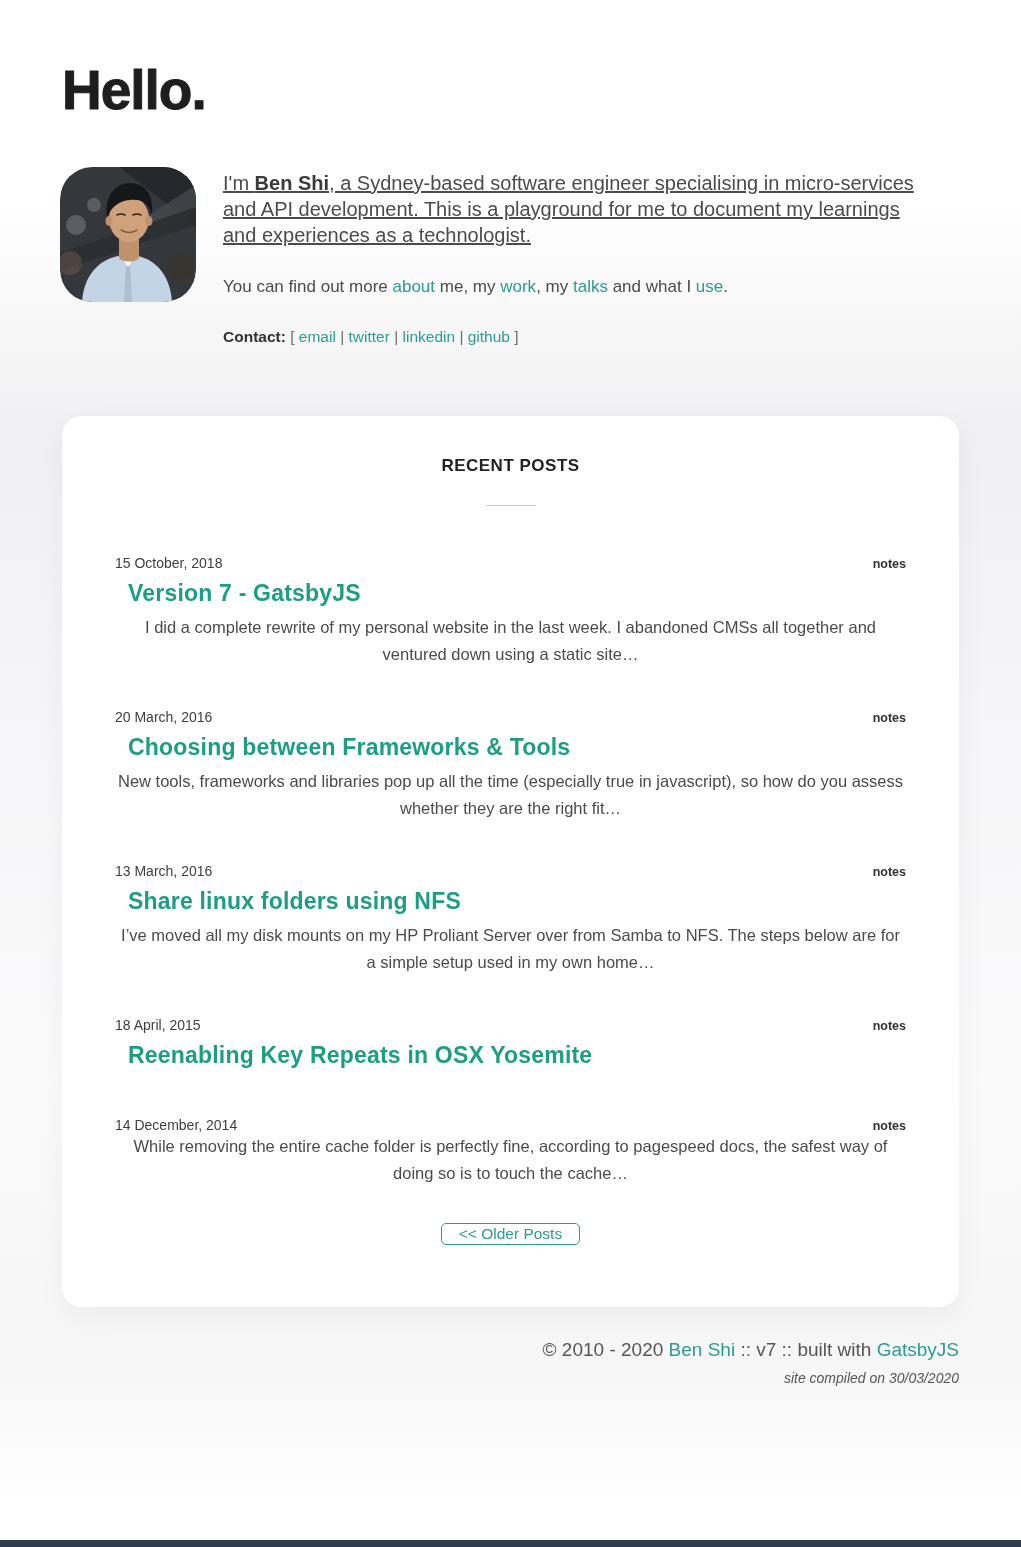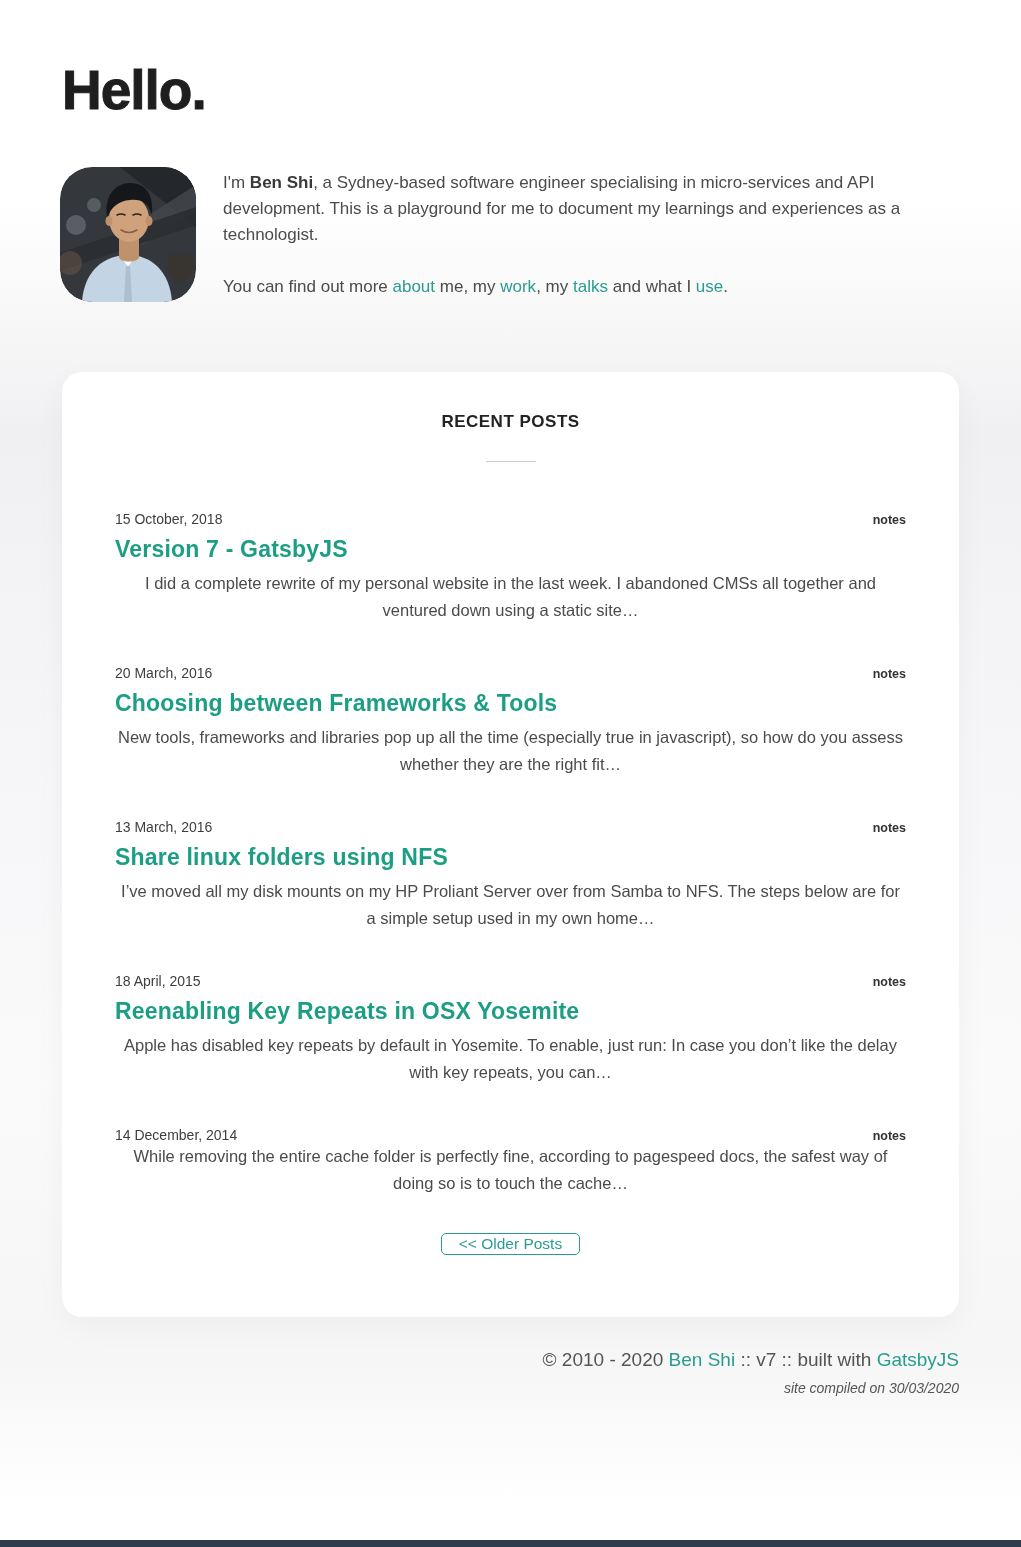--- a/index.html
+++ b/index.html
@@ -33,24 +33,25 @@
     flex: 0 0 136px;
     width: 136px; height: 135px;
     border-radius: 32px;
     overflow: hidden;
     margin-right: 27px;
   }
   .avatar svg { display: block; width: 136px; height: 135px; }
   .hero-text { padding-top: 3px; max-width: 700px; }
   .intro {
     margin: 0;
-    font-size: 17px;
+    font-size: 20px;
     line-height: 26px;
     color: #4b4b4b;
     max-width: 695px;
+    text-decoration: underline;
   }
   .intro strong { color: #3a3a3a; }
   .find-out { margin: 26px 0 0 0; font-size: 17px; line-height: 26px; }
   a.inline-link, a.contact-link, a.footer-link {
     color: #2a9d8f;
     text-decoration: none;
     cursor: pointer;
   }
   .contact-line {
     margin: 28px 0 0 0;
@@ -95,21 +96,21 @@
   .post-tag {
     font-size: 12.5px;
     font-weight: bold;
     color: #333333;
     text-decoration: none;
     cursor: pointer;
     margin-left: 36px;
   }
   .post-title {
     display: inline-block;
-    margin: 9px 0 7px 0;
+    margin: 9px 0 7px 13px;
     font-size: 23px;
     font-weight: bold;
     color: #1b9e83;
     text-decoration: none;
     cursor: pointer;
     letter-spacing: 0.2px;
   }
   .post-excerpt {
     margin: 0;
     font-size: 16.5px;
@@ -197,20 +198,32 @@
           <path d="M73 48 Q77 46 81 48" stroke="#2b2420" stroke-width="1.6" fill="none" stroke-linecap="round"></path>
         </g>
       </svg>
     </div>
 
     <div class="hero-text">
       <p class="intro"><span>I'm </span><strong>Ben Shi</strong><span>, a Sydney-based software engineer specialising in micro-services and API development. This is a playground for me to document my learnings and experiences as a technologist.</span></p>
 
       <p class="find-out"><span>You can find out more </span><a class="inline-link">about</a><span> me, my </span><a class="inline-link">work</a><span>, my </span><a class="inline-link">talks</a><span> and what I </span><a class="inline-link">use</a><span>.</span></p>
 
+      <p class="contact-line">
+        <strong>Contact:</strong>
+        <span class="bracket">[</span>
+        <a class="contact-link">email</a>
+        <span class="pipe">|</span>
+        <a class="contact-link">twitter</a>
+        <span class="pipe">|</span>
+        <a class="contact-link">linkedin</a>
+        <span class="pipe">|</span>
+        <a class="contact-link">github</a>
+        <span class="bracket">]</span>
+      </p>
     </div>
   </div>
 </div>
 
 <div class="card">
   <h2 class="card-heading">RECENT POSTS</h2>
   <div class="heading-divider"></div>
 
   <article class="post">
     <div class="post-meta">
@@ -238,21 +251,20 @@
     <a class="post-title">Share linux folders using NFS</a>
     <p class="post-excerpt">I’ve moved all my disk mounts on my HP Proliant Server over from Samba to NFS. The steps below are for a simple setup used in my own home…</p>
   </article>
 
   <article class="post">
     <div class="post-meta">
       <span class="post-date">18 April, 2015</span>
       <a class="post-tag">notes</a>
     </div>
     <a class="post-title">Reenabling Key Repeats in OSX Yosemite</a>
-    <p class="post-excerpt">Apple has disabled key repeats by default in Yosemite. To enable, just run: In case you don’t like the delay with key repeats, you can…</p>
   </article>
 
   <article class="post">
     <div class="post-meta">
       <span class="post-date">14 December, 2014</span>
       <a class="post-tag">notes</a>
     </div>
     <p class="post-excerpt">While removing the entire cache folder is perfectly fine, according to pagespeed docs, the safest way of doing so is to touch the cache…</p>
   </article>
 

